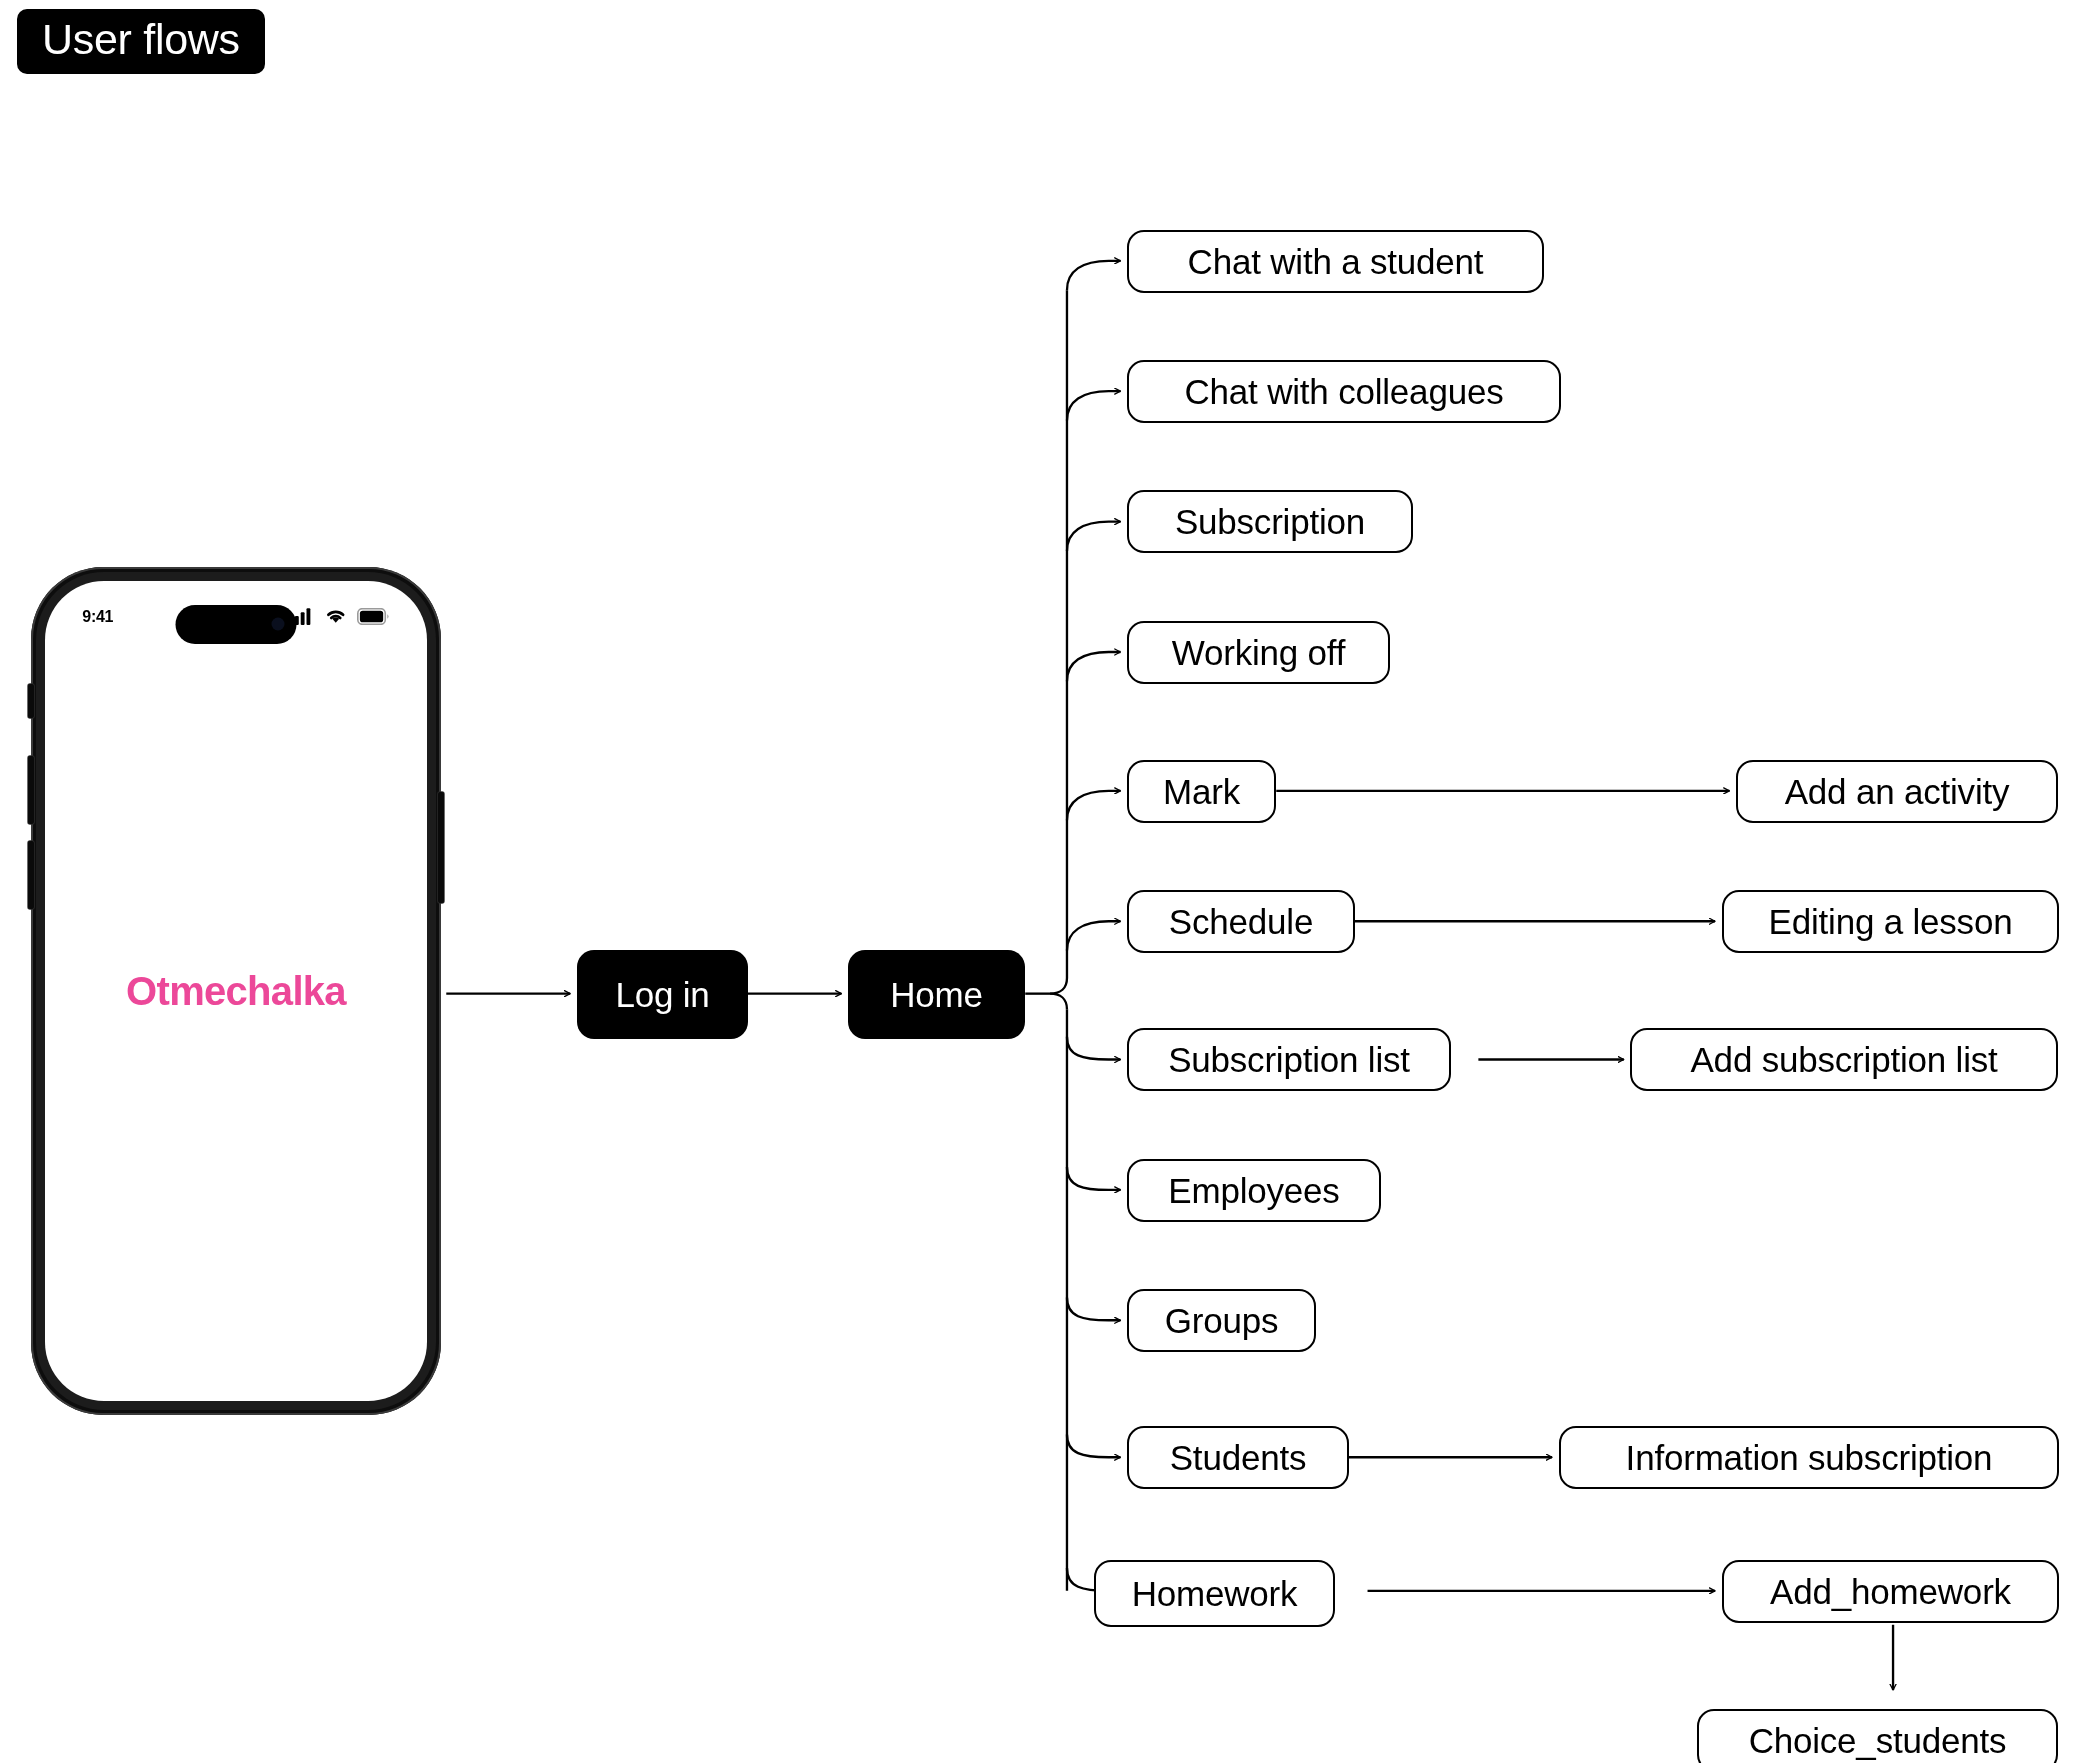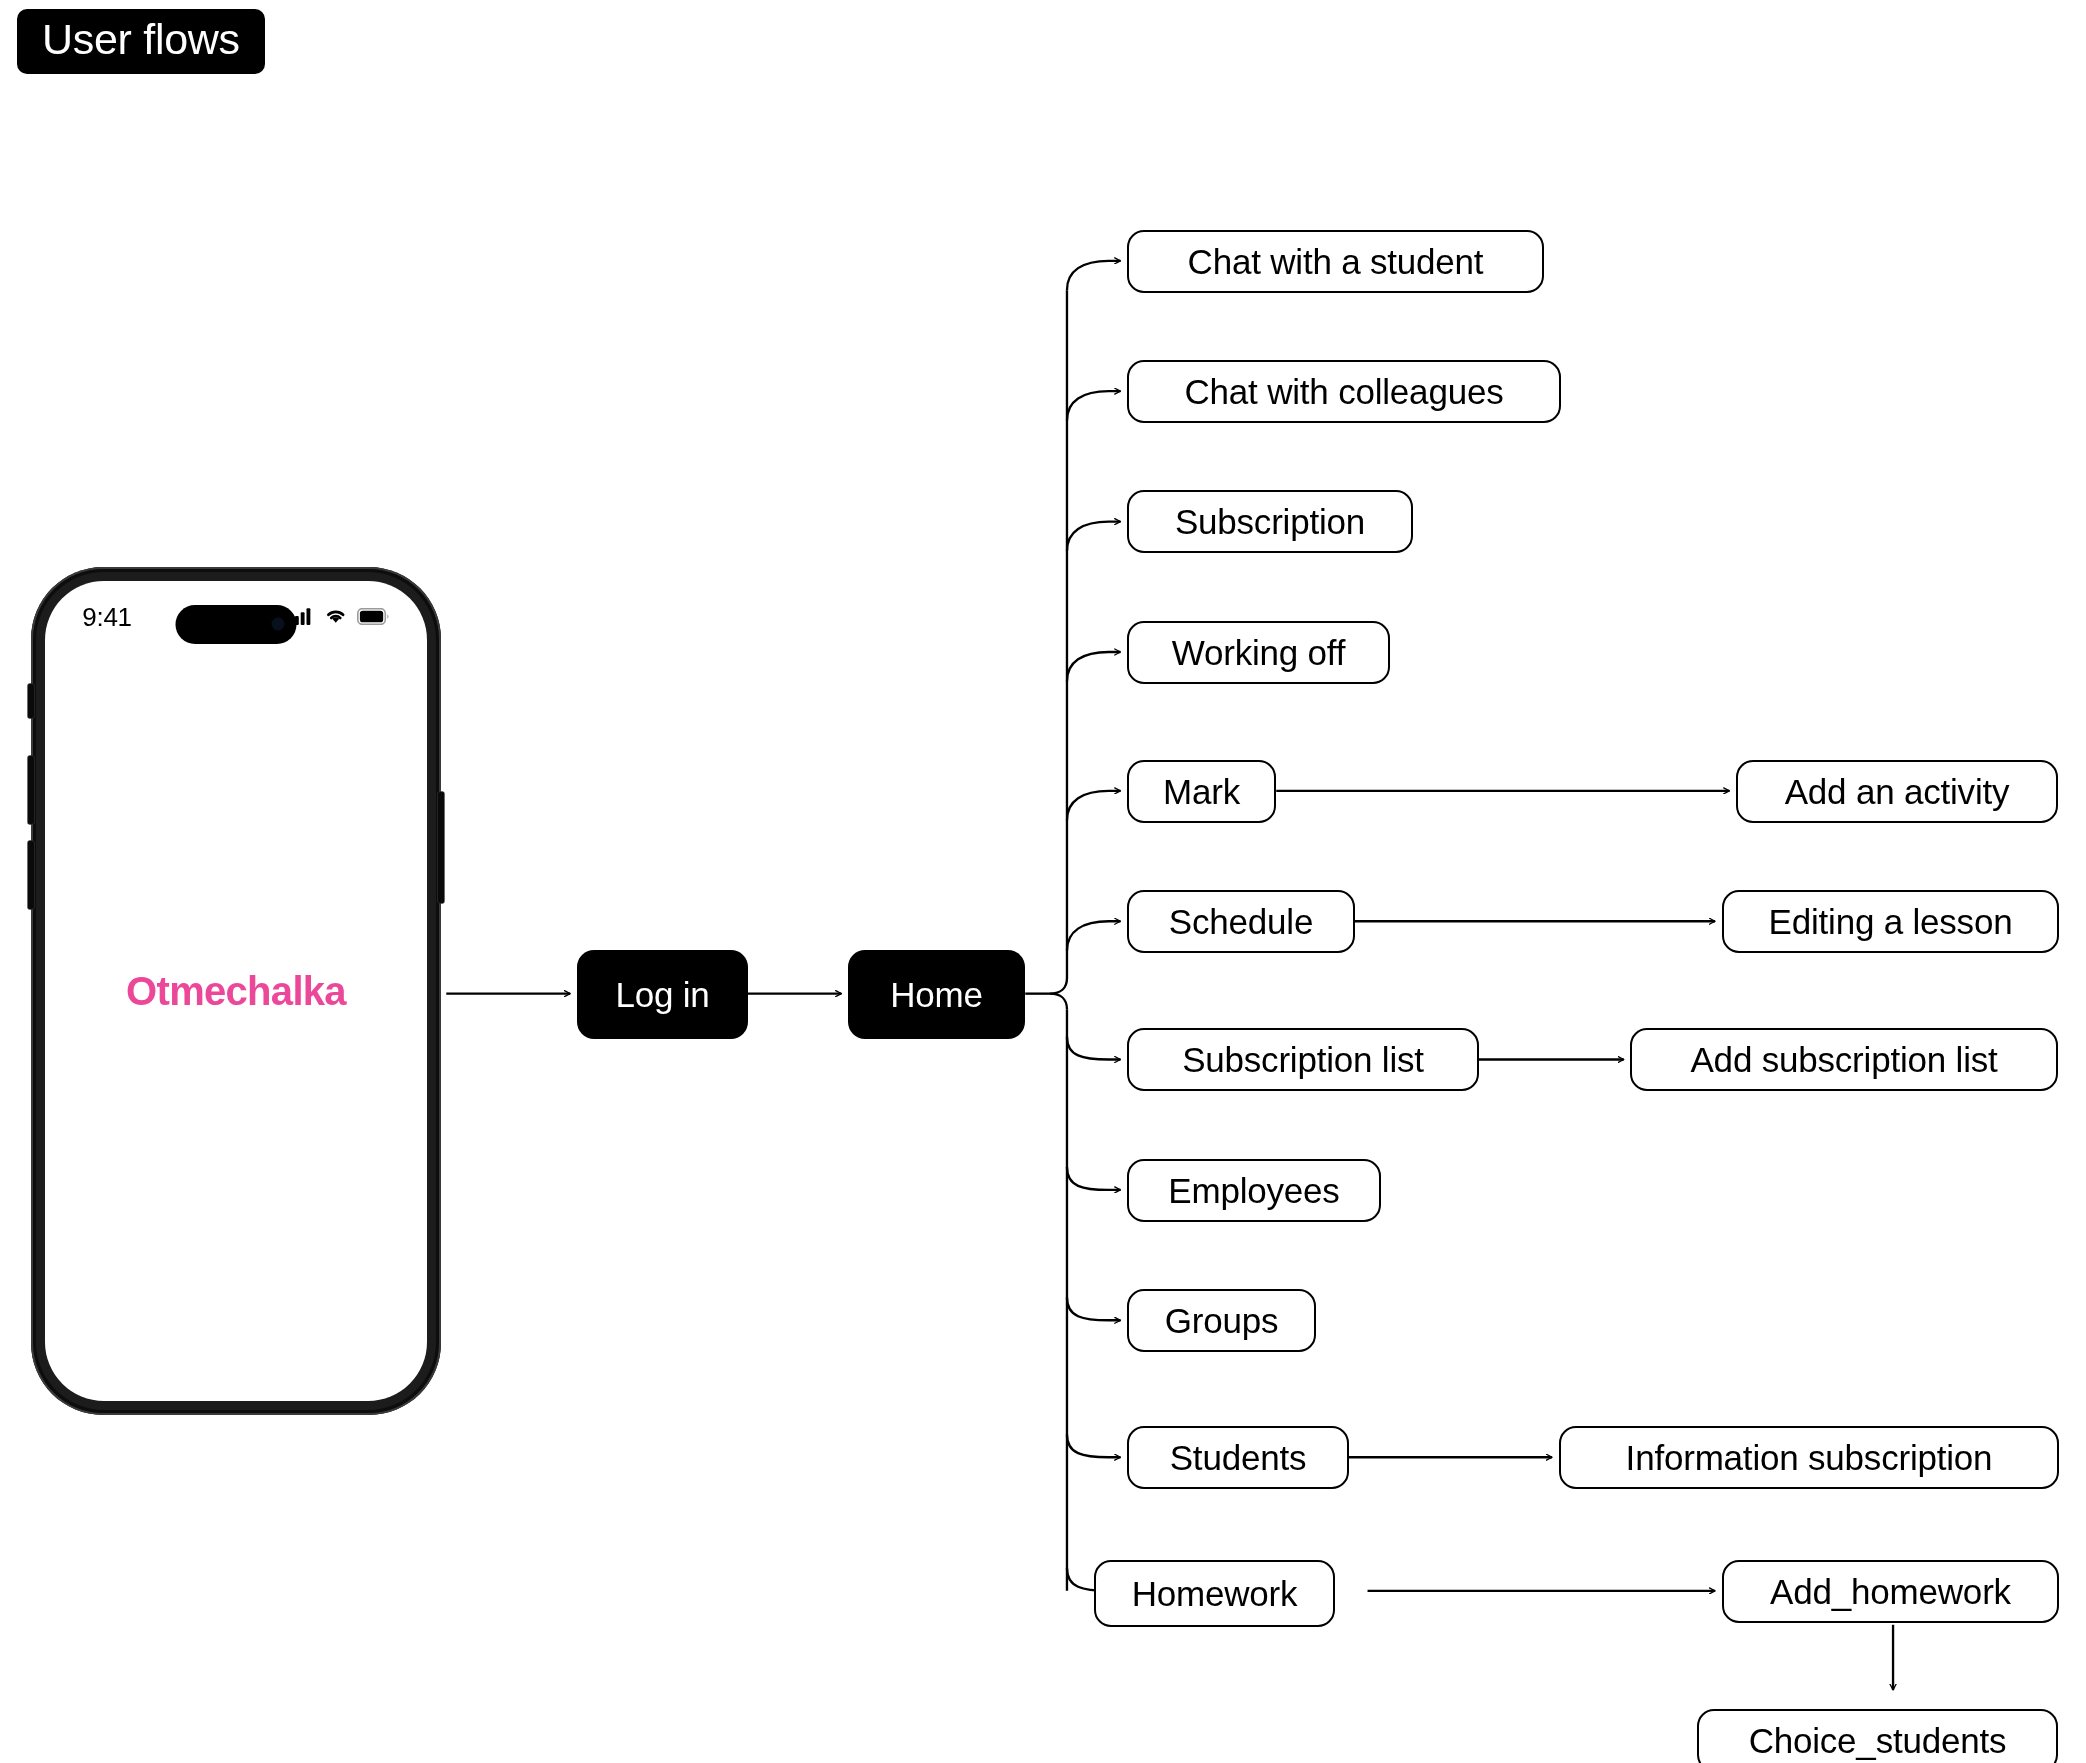--- a/index.html
+++ b/index.html
@@ -61,22 +61,22 @@
     position: absolute;
     left: 0; right: 0; top: 0;
     height: 72px;
     display: flex;
     align-items: center;
     justify-content: space-between;
     padding: 0 37px;
     box-sizing: border-box;
   }
   .sb-time {
-    font-size: 26px;
-    font-weight: normal;
+    font-size: 16px;
+    font-weight: bold;
     color: #000;
     letter-spacing: -0.3px;
   }
   .sb-right {
     display: flex;
     align-items: center;
     gap: 9px;
   }
   .dynamic-island {
     position: absolute;
@@ -279,21 +279,21 @@
   </div>
 
   <div class="node light" style="left:1127px; top:760px; width:149px; height:63px;">
     <span>Mark</span>
   </div>
 
   <div class="node light" style="left:1127px; top:890px; width:228px; height:63px;">
     <span>Schedule</span>
   </div>
 
-  <div class="node light" style="left:1127px; top:1028px; width:352px; height:63px;">
+  <div class="node light" style="left:1127px; top:1028px; width:324px; height:63px;">
     <span>Subscription list</span>
   </div>
 
   <div class="node light" style="left:1127px; top:1159px; width:254px; height:63px;">
     <span>Employees</span>
   </div>
 
   <div class="node light" style="left:1127px; top:1289px; width:189px; height:63px;">
     <span>Groups</span>
   </div>

